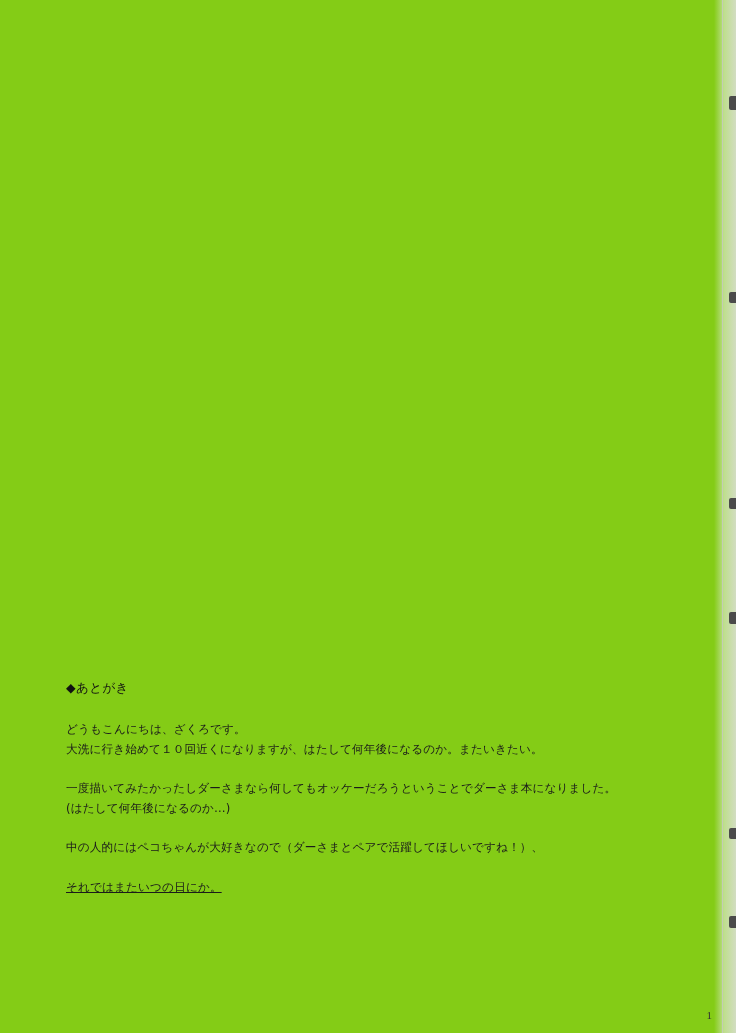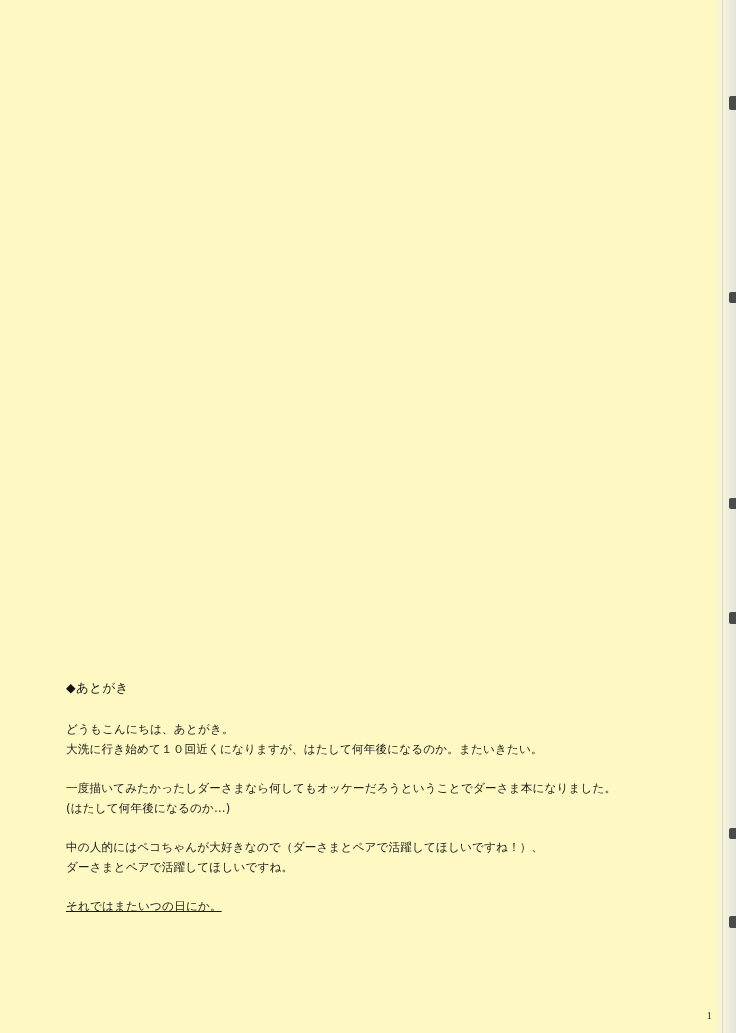--- a/index.html
+++ b/index.html
@@ -15,21 +15,21 @@
     font-family: "DejaVu Sans", sans-serif;
   }
 
   
   #page {
     position: absolute;
     left: 0;
     top: 0;
     width: 736px;
     height: 1033px;
-    background: #fef9c3;
+    background: #84cc16;
   }
 
   
   .scan-edge {
     position: absolute;
     top: 0;
     right: 0;
     width: 22px;
     height: 1033px;
     background: linear-gradient(to right, rgba(255,255,255,0) 0%, rgba(238,238,238,0.55) 45%, rgba(224,224,224,0.85) 100%);
@@ -111,32 +111,31 @@
   <div class="nick n3"></div>
   <div class="nick n4"></div>
   <div class="nick n5"></div>
   <div class="nick n6"></div>
 
   <div id="afterword">
 
     <div class="afterword-heading">◆あとがき</div>
 
     <div class="para">
-      <span class="line">どうもこんにちは、あとがき。</span>
+      <span class="line">どうもこんにちは、ざくろです。</span>
       <span class="line">大洗に行き始めて１０回近くになりますが、はたして何年後になるのか。またいきたい。</span>
     </div>
 
     <div class="para">
       <span class="line">一度描いてみたかったしダーさまなら何してもオッケーだろうということでダーさま本になりました。</span>
       <span class="line">(はたして何年後になるのか…)</span>
     </div>
 
     <div class="para">
       <span class="line">中の人的にはペコちゃんが大好きなので（ダーさまとペアで活躍してほしいですね！）、</span>
-      <span class="line">ダーさまとペアで活躍してほしいですね。</span>
     </div>
 
     <div class="para">
       <span class="line">それではまたいつの日にか。</span>
     </div>
 
   </div>
 
   <div id="page-number">1</div>
 

